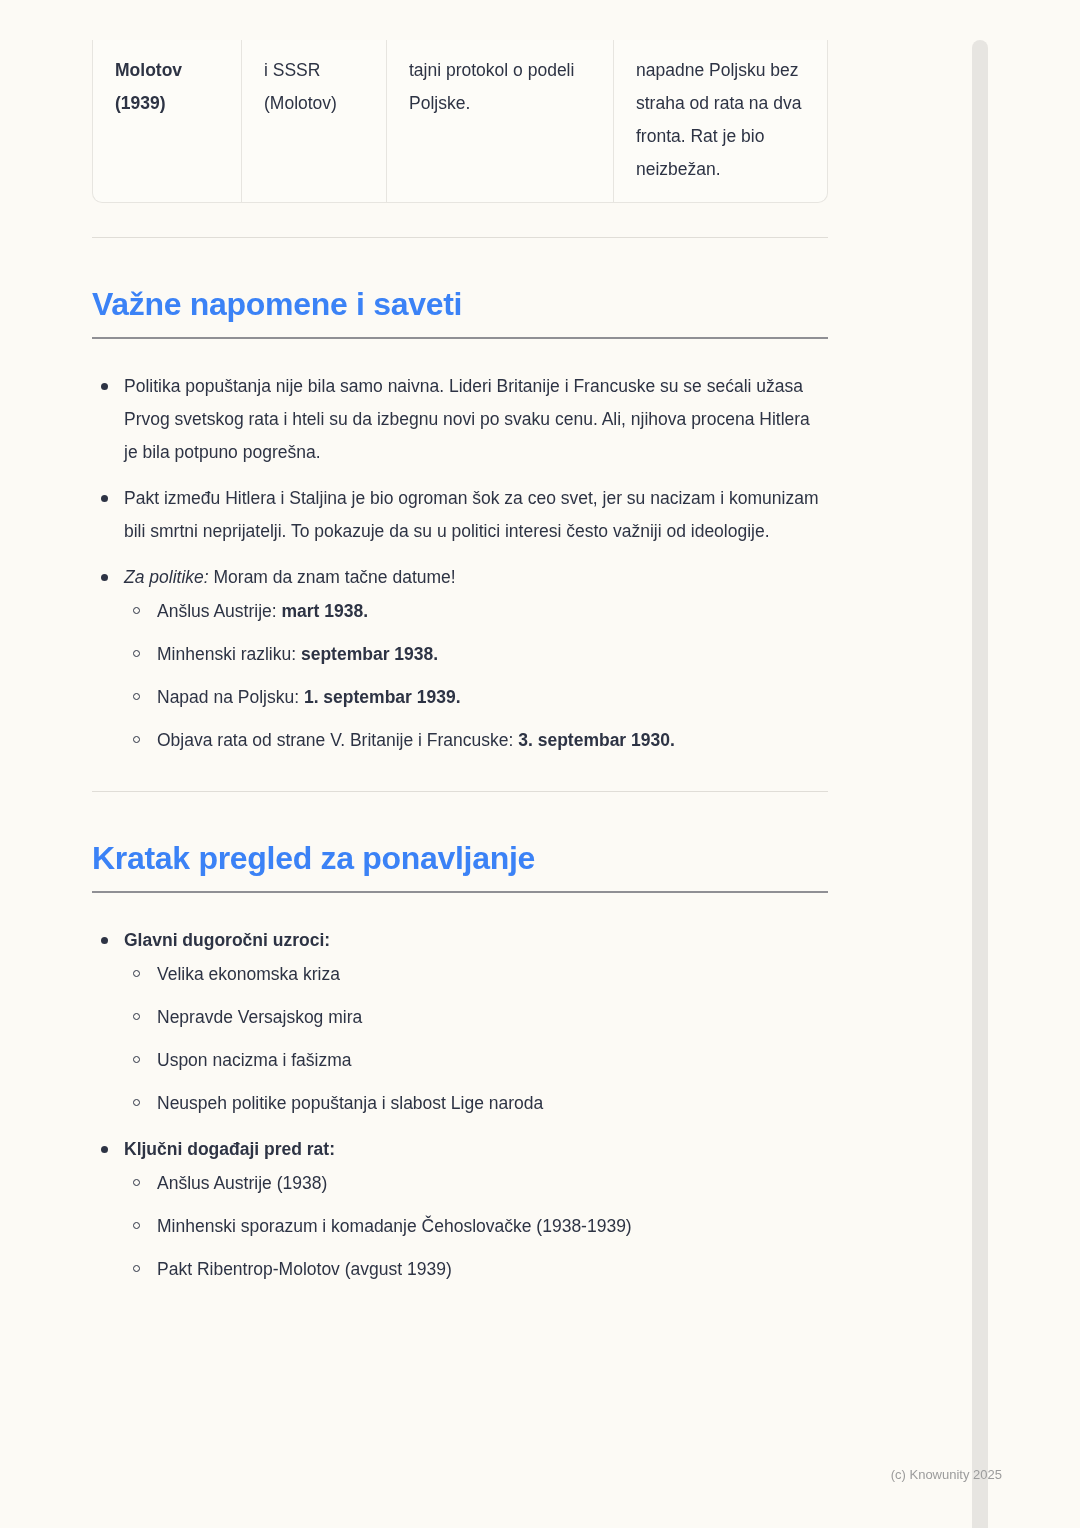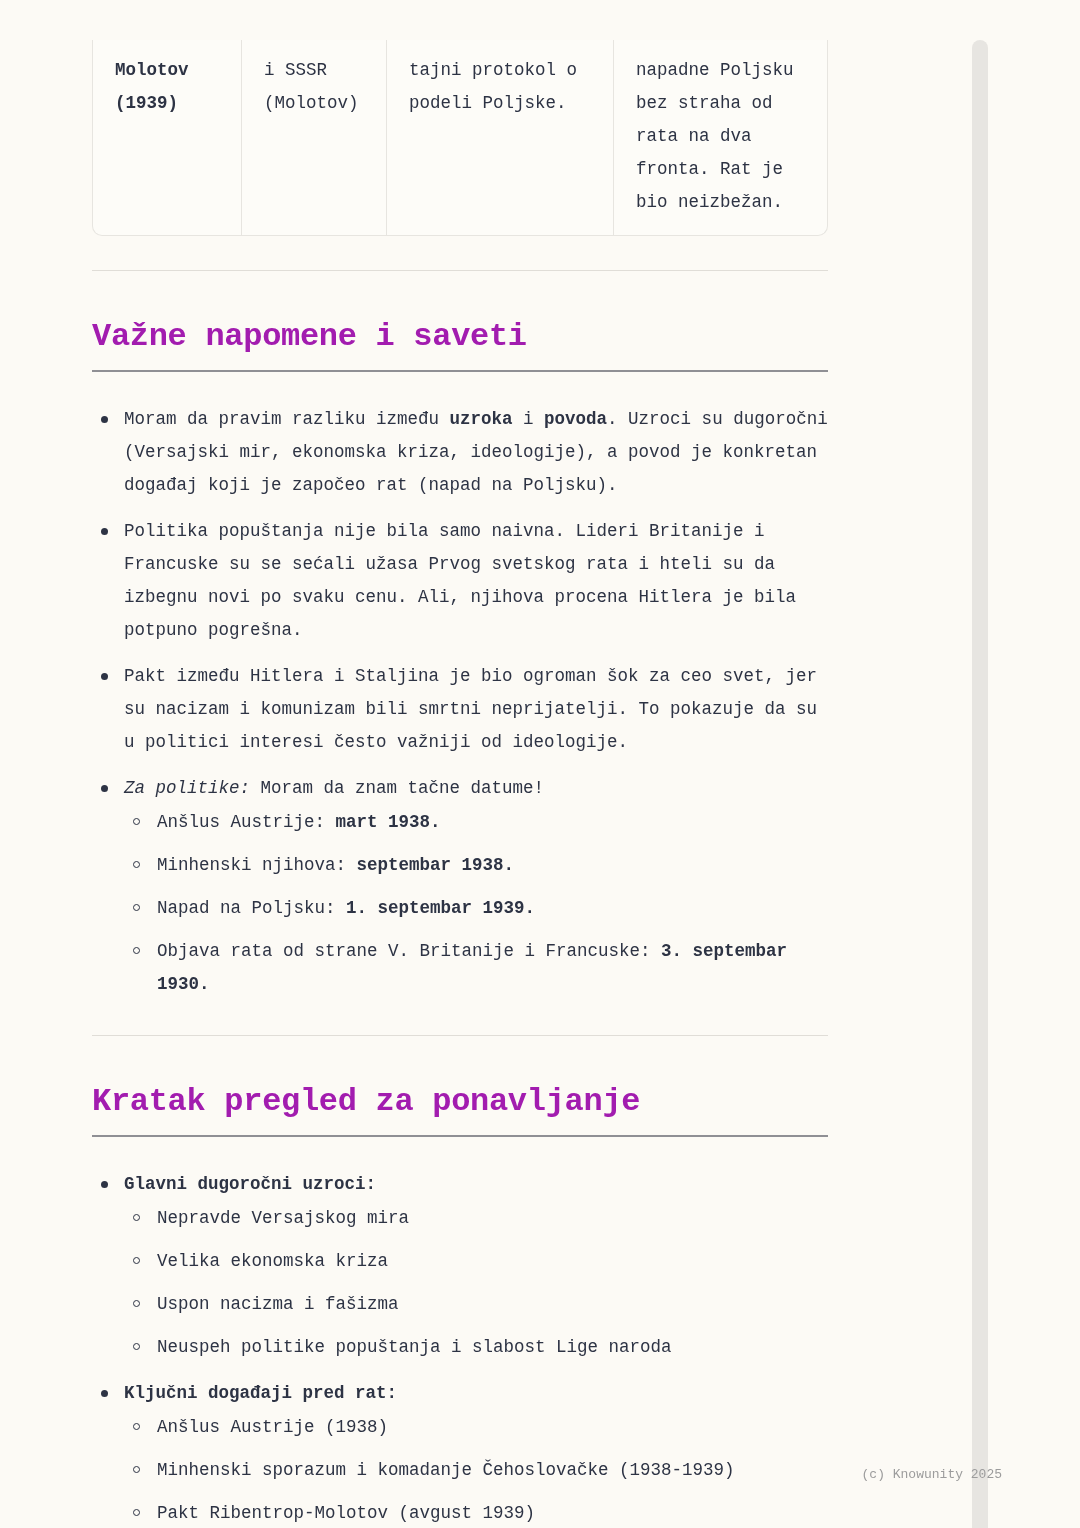--- a/index.html
+++ b/index.html
@@ -6,21 +6,20 @@
   body {
     font-family: "Liberation Sans", sans-serif;
     background: #fcfaf5;
   }
   .page {
     position: relative;
     width: 1068px;
     height: 1528px;
     background: #fcfaf5;
     overflow: hidden;
-    font-family: Liberation Mono, monospace;
   }
   .content {
     position: absolute;
     left: 92px;
     top: 0;
     width: 736px;
     color: #2d3344;
   }
 
   
@@ -48,21 +47,21 @@
     height: 1px;
     background: #e0ddd7;
     margin-top: 34px;
   }
   h1.section-title {
     margin: 46px 0 0 0;
     font-size: 32px;
     line-height: 40px;
     font-weight: 700;
     letter-spacing: -0.3px;
-    color: #a21caf;
+    color: #3b82f6;
   }
   .heading-rule {
     height: 2px;
     background: #8f8f94;
     margin-top: 13px;
   }
 
   
   ul.l1 {
     list-style: none;
@@ -147,58 +146,55 @@
       <div class="tcell">napadne Poljsku bez straha od rata na dva fronta. Rat je bio neizbežan.</div>
     </div>
 
     <div class="divider"></div>
 
     <h1 class="section-title">Važne napomene i saveti</h1>
     <div class="heading-rule"></div>
 
     <ul class="l1">
       <li>
-        <span>Moram da pravim razliku između </span><b>uzroka</b><span> i </span><b>povoda</b><span>. Uzroci su dugoročni (Versajski mir, ekonomska kriza, ideologije), a povod je konkretan događaj koji je započeo rat (napad na Poljsku).</span>
-      </li>
-      <li>
         <span>Politika popuštanja nije bila samo naivna. Lideri Britanije i Francuske su se sećali užasa Prvog svetskog rata i hteli su da izbegnu novi po svaku cenu. Ali, njihova procena Hitlera je bila potpuno pogrešna.</span>
       </li>
       <li>
         <span>Pakt između Hitlera i Staljina je bio ogroman šok za ceo svet, jer su nacizam i komunizam bili smrtni neprijatelji. To pokazuje da su u politici interesi često važniji od ideologije.</span>
       </li>
       <li>
         <i>Za politike:</i><span> Moram da znam tačne datume!</span>
         <ul class="l2">
           <li>
             <span>Anšlus Austrije: </span><b>mart 1938.</b>
           </li>
           <li>
-            <span>Minhenski njihova: </span><b>septembar 1938.</b>
+            <span>Minhenski razliku: </span><b>septembar 1938.</b>
           </li>
           <li>
             <span>Napad na Poljsku: </span><b>1. septembar 1939.</b>
           </li>
           <li>
             <span>Objava rata od strane V. Britanije i Francuske: </span><b>3. septembar 1930.</b>
           </li>
         </ul>
       </li>
     </ul>
 
     <div class="divider"></div>
 
     <h1 class="section-title">Kratak pregled za ponavljanje</h1>
     <div class="heading-rule"></div>
 
     <ul class="l1">
       <li>
         <b>Glavni dugoročni uzroci:</b>
         <ul class="l2">
+          <li><span>Velika ekonomska kriza</span></li>
           <li><span>Nepravde Versajskog mira</span></li>
-          <li><span>Velika ekonomska kriza</span></li>
           <li><span>Uspon nacizma i fašizma</span></li>
           <li><span>Neuspeh politike popuštanja i slabost Lige naroda</span></li>
         </ul>
       </li>
       <li>
         <b>Ključni događaji pred rat:</b>
         <ul class="l2">
           <li><span>Anšlus Austrije (1938)</span></li>
           <li><span>Minhenski sporazum i komadanje Čehoslovačke (1938-1939)</span></li>
           <li><span>Pakt Ribentrop-Molotov (avgust 1939)</span></li>

